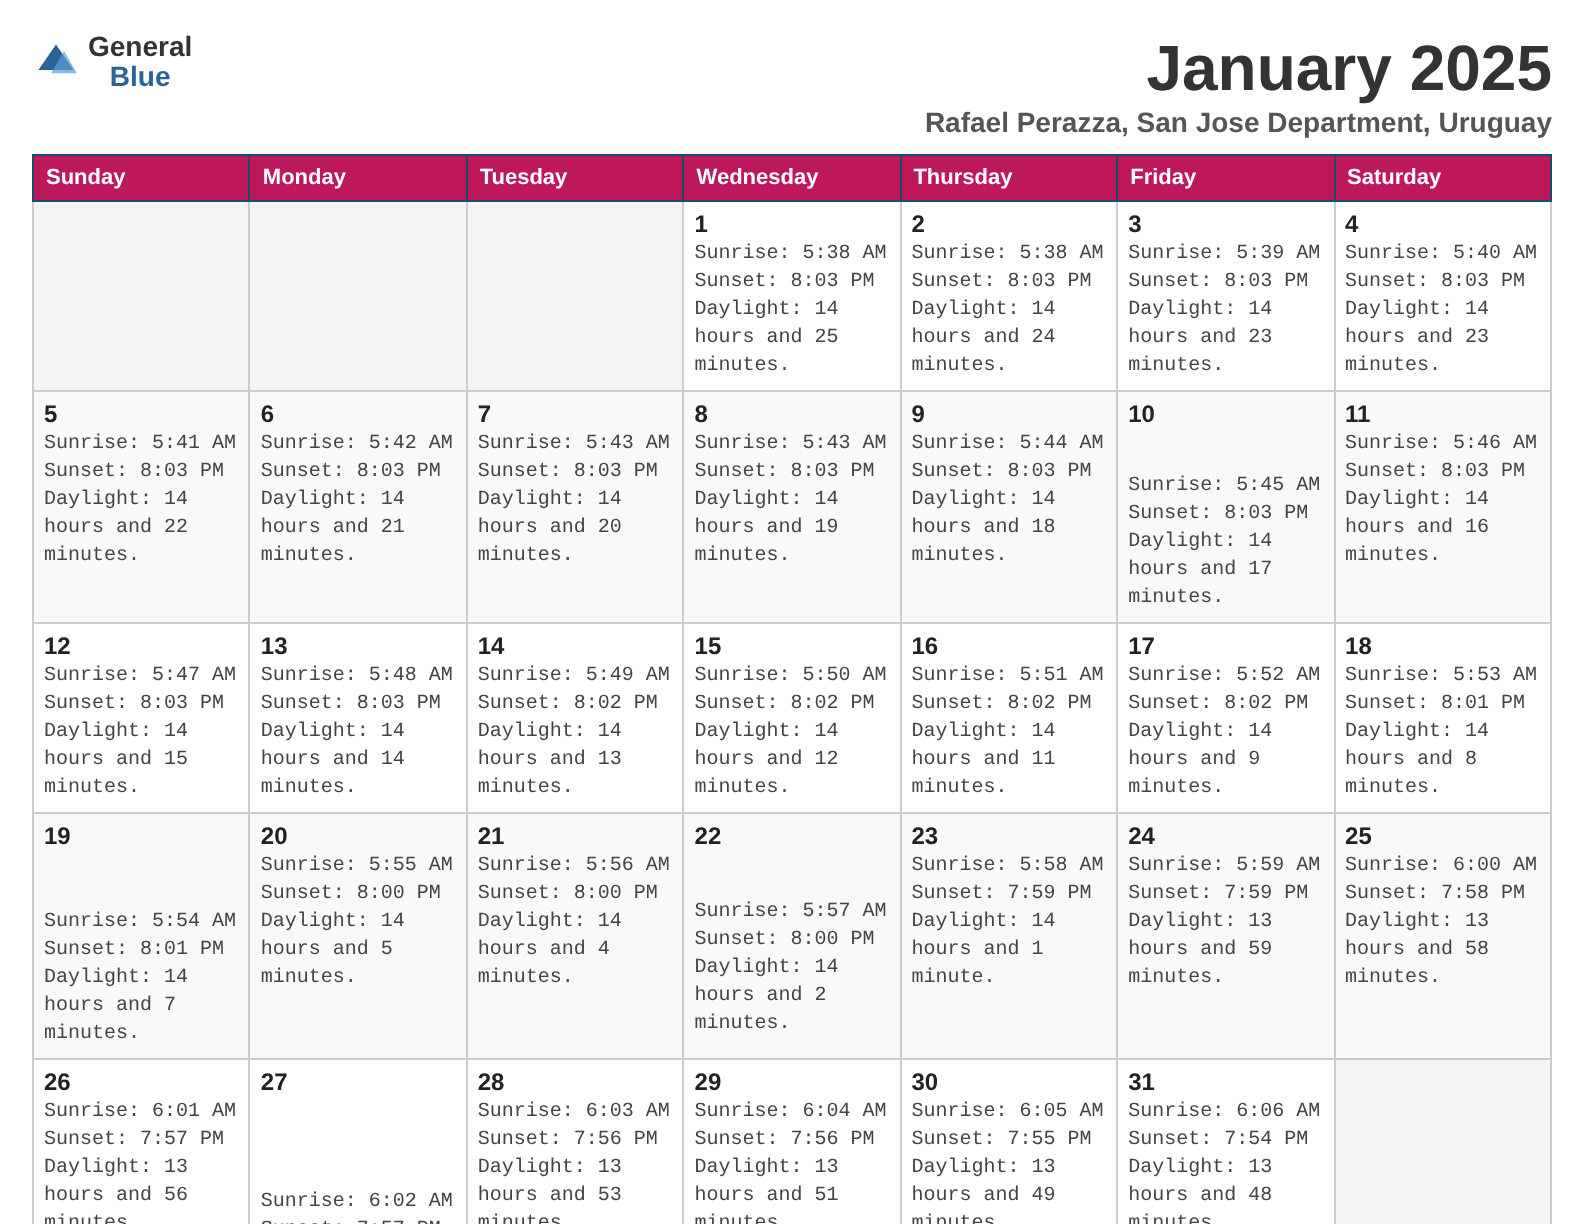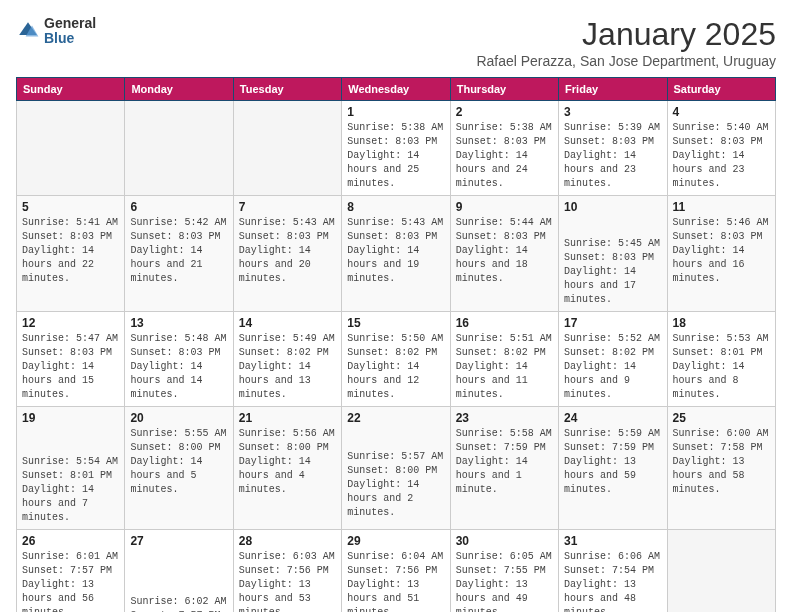--- a/index.html
+++ b/index.html
@@ -18,46 +18,48 @@
     }
     .logo {
       display: flex;
       align-items: center;
       gap: 4px;
     }
     .logo-text {
       display: flex;
       flex-direction: column;
       line-height: 1.1;
+      align-items: center;
     }
     .logo-general {
       font-size: 14px;
       font-weight: bold;
       color: #333;
     }
     .logo-blue {
       font-size: 14px;
       font-weight: bold;
       color: #2a6496;
     }
     .logo-icon {
       width: 24px;
       height: 24px;
     }
     .title-block {
       text-align: right;
     }
     .month-title {
       font-size: 32px;
-      font-weight: normal;
+      font-weight: bold;
       color: #333;
     }
     .location {
       font-size: 14px;
       color: #555;
+      font-weight: bold;
     }
     .calendar {
       width: 100%;
       border-collapse: collapse;
       font-size: 10px;
     }
     .calendar th {
       background: #be185d;
       color: #fff;
       text-align: left;

